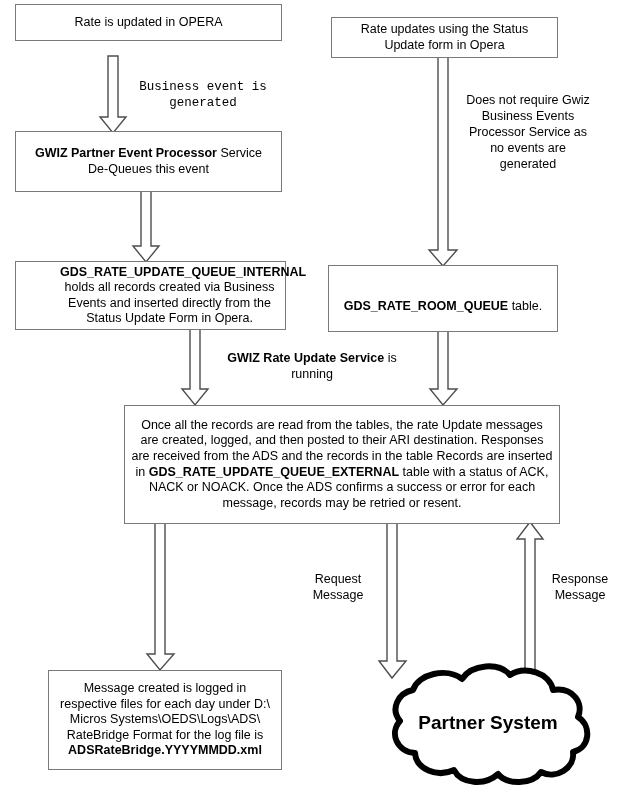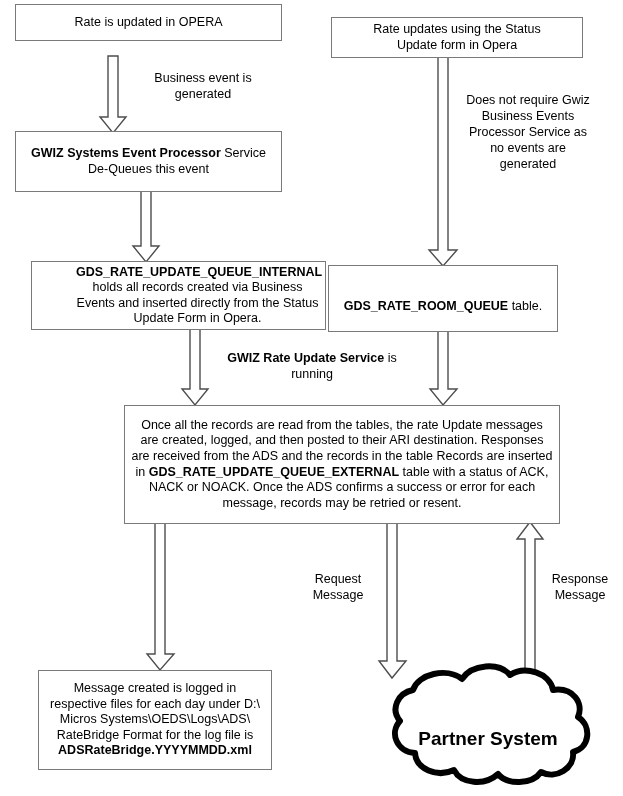--- a/index.html
+++ b/index.html
@@ -103,68 +103,68 @@
              C 573,687 584,703 578,717
              C 592,726 590,748 573,752
              C 575,768 556,780 541,772
              C 532,785 507,785 498,774
              C 485,786 461,784 454,770
              C 437,778 416,769 415,753
              C 397,752 389,733 400,721
              C 390,709 398,693 413,690 Z"></path>
   </svg>
 
-  <div class="cloud-label" style="left:378px; top:712px; width:220px;margin-top:16px;">
+  <div class="cloud-label" style="left:378px; top:712px; width:220px;">
     <span>Partner System</span>
   </div>
 
   <div class="node" style="left:15px; top:4px; width:267px; height:37px;">
     <span class="txt">Rate is updated in OPERA</span>
   </div>
 
-  <div class="node" style="left:331px; top:17px; width:252px; height:41px;">
+  <div class="node" style="left:331px; top:17px; width:227px; height:41px;">
     <span class="txt">
       <span>Rate updates using the Status</span><br>
       <span>Update form in Opera</span>
     </span>
   </div>
 
   <div class="node" style="left:15px; top:131px; width:267px; height:61px;">
     <span class="txt">
-      <span class="b">GWIZ Systems Event Processor</span><span> Service</span><br>
+      <span class="b">GWIZ Partner Event Processor</span><span> Service</span><br>
       <span>De-Queues this event</span>
     </span>
   </div>
 
-  <div class="node" style="left:31px; top:261px; width:295px; height:69px;padding-left:44px;">
+  <div class="node" style="left:15px; top:261px; width:271px; height:69px;padding-left:44px;">
     <span class="txt">
       <span class="b">GDS_RATE_UPDATE_QUEUE_INTERN</span><span class="b">AL</span><span> holds all records created via Business Events and inserted directly from the Status Update Form in Opera.</span>
     </span>
   </div>
 
   <div class="node" style="left:328px; top:265px; width:230px; height:67px;">
     <span class="txt">
       <br>
       <span class="b">GDS_RATE_ROOM_QUEUE</span><span> table.</span>
     </span>
   </div>
 
   <div class="node bigbox" style="left:124px; top:405px; width:436px; height:119px;">
     <span class="txt">
       <span>Once all the records are read from the tables, the rate Update messages are created, logged, and then posted to their ARI destination. Responses are received from the ADS and the records in the table Records are inserted in </span><span class="b">GDS_RATE_UPDATE_QUEUE_EXTERNAL</span><span> table with a status of ACK, NACK or NOACK. Once the ADS confirms a success or error for each message, records may be retried or resent.</span>
     </span>
   </div>
 
-  <div class="node" style="left:38px; top:670px; width:234px; height:100px;">
+  <div class="node" style="left:48px; top:670px; width:234px; height:100px;">
     <span class="txt">
       <span>Message created is logged in respective files for each day under D:\ Micros Systems\OEDS\Logs\ADS\ RateBridge Format for the log file is </span><span class="b">ADSRateBridge.YYYYMMDD.xml</span>
     </span>
   </div>
 
-  <div class="label" style="left:128px; top:70px; width:150px;">
+  <div class="label" style="left:128px; top:79px; width:150px;font-family:Liberation Mono, monospace;">
     <span>Business event is</span><br>
     <span>generated</span>
   </div>
 
   <div class="label" style="left:453px; top:92px; width:150px;">
     <span>Does not require Gwiz</span><br>
     <span>Business Events</span><br>
     <span>Processor Service as</span><br>
     <span>no events are</span><br>
     <span>generated</span>

